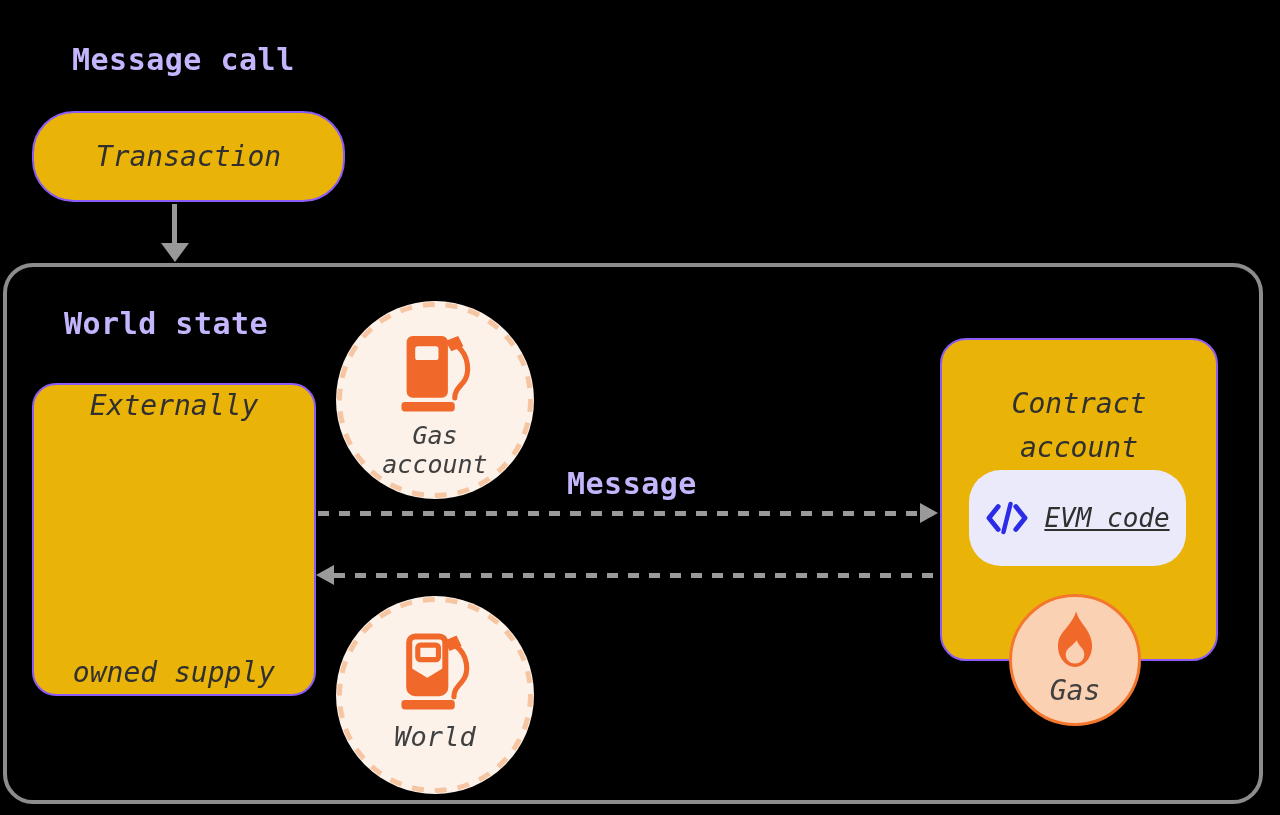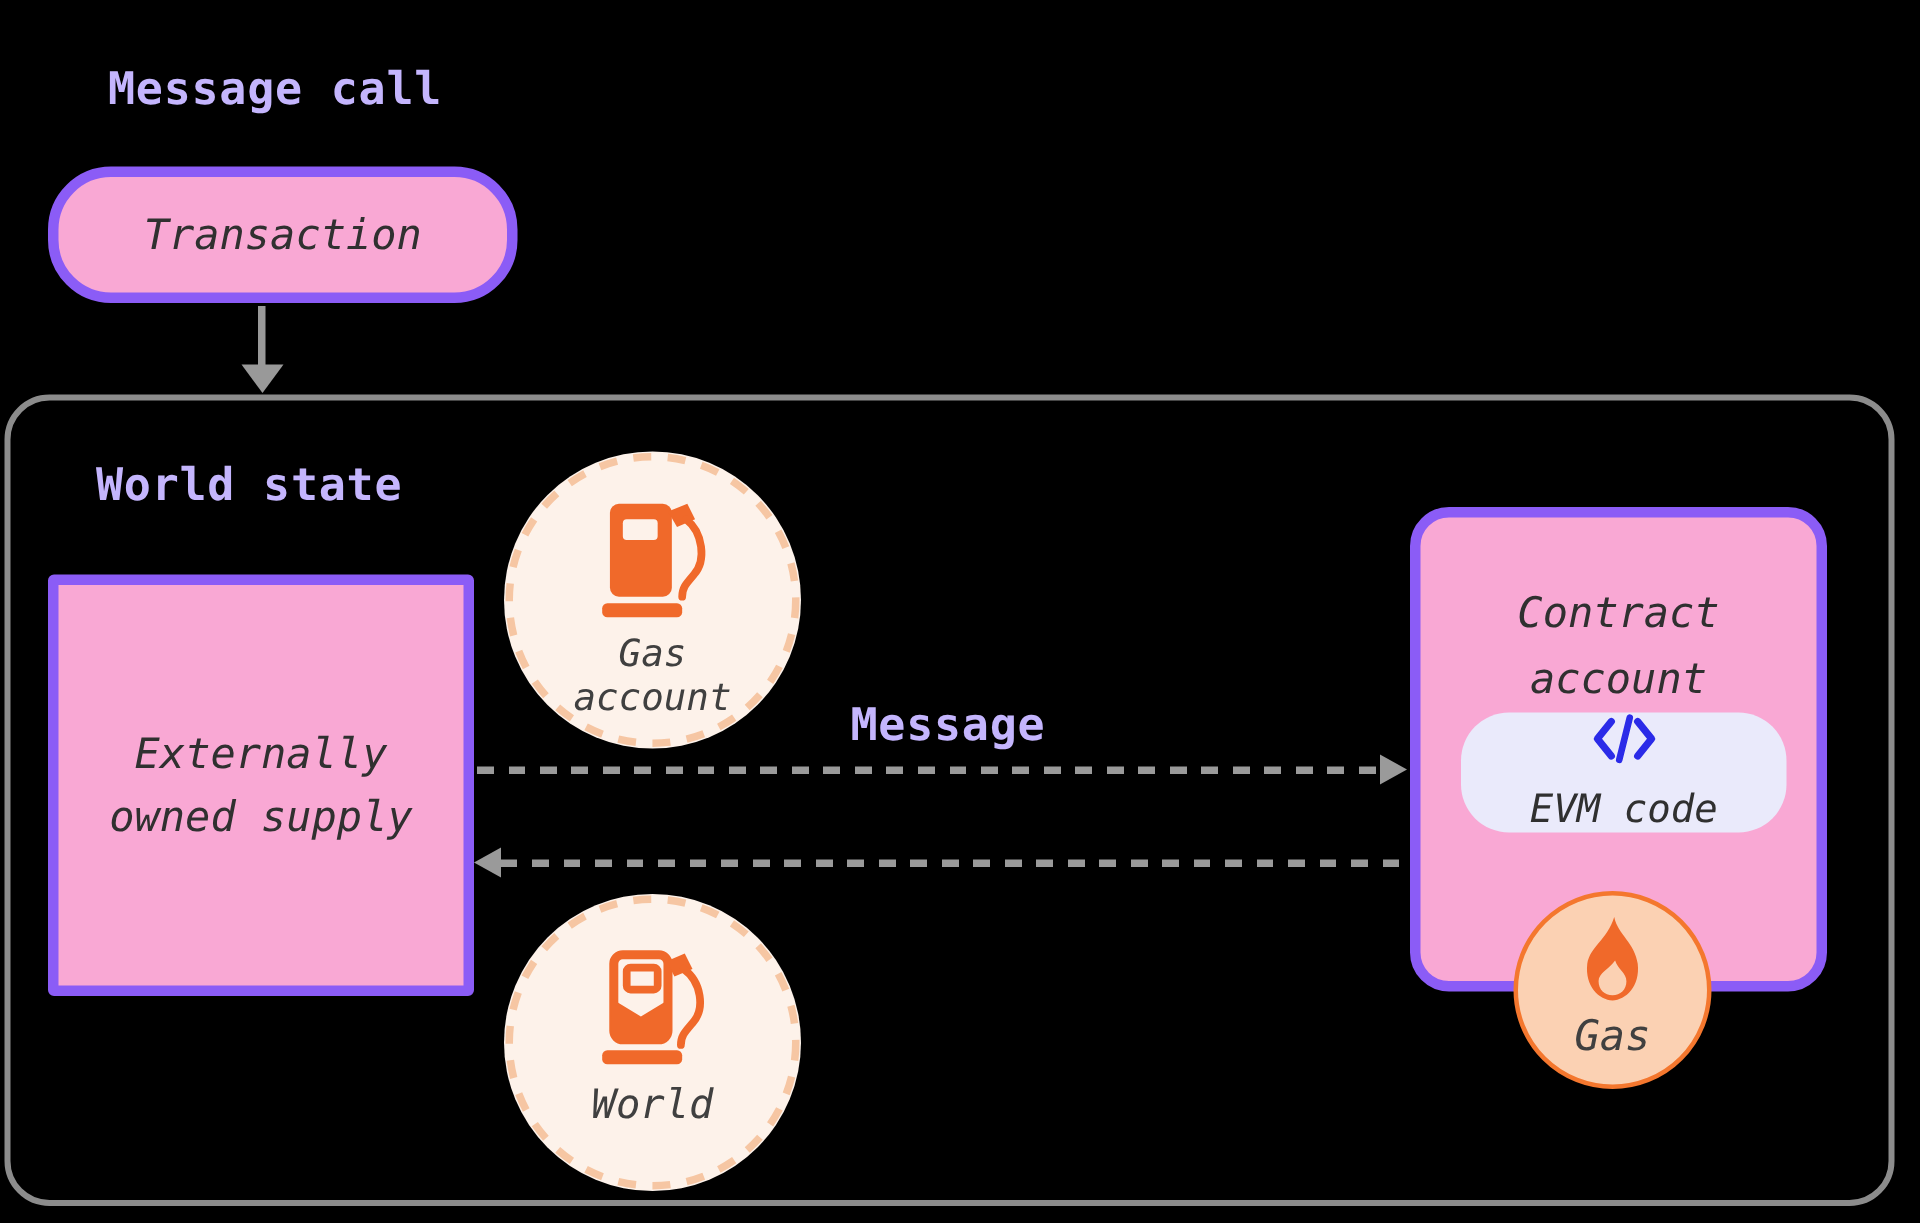--- a/index.html
+++ b/index.html
@@ -5,38 +5,38 @@
   html,body { margin:0; padding:0; background:#000; }
   .stage {
     position:relative; width:1280px; height:815px; background:#000000;
     font-family:"DejaVu Sans Mono","Liberation Mono",monospace; overflow:hidden;
   }
   .gray-label {
     position:absolute; color:#c4b5fd; font-weight:bold; font-size:30px;
     letter-spacing:0.5px; white-space:nowrap;
   }
   .node {
-    position:absolute; box-sizing:border-box; background:#f9a8d4;
-    border:7px solid #8b5cf6; color:#303030; font-style:italic;
+    position:absolute; box-sizing:border-box; background:#eab308;
+    border:2px solid #8b5cf6; color:#303030; font-style:italic;
     display:flex; flex-direction:column; align-items:center; justify-content:center;
   }
   .node .line { line-height:42px; font-size:28px; white-space:nowrap; }
   .transaction { left:32px; top:111px; width:313px; height:91px; border-radius:42px; }
   .world-state {
     position:absolute; box-sizing:border-box; left:3px; top:263px; width:1260px; height:541px;
     border:4px solid #8c8c8c; border-radius:30px; background:transparent;
   }
-  .eoa { left:32px; top:383px; width:284px; height:281px; border-radius:4px; }
+  .eoa { left:32px; top:383px; width:284px; height:313px; border-radius:24px;justify-content:space-between; }
   .contract { left:940px; top:338px; width:278px; height:323px; border-radius:26px;
               justify-content:flex-start; padding-top:42px; z-index:2; }
   .contract .line { line-height:44px; }
   .evm-pill {
-    position:absolute; left:27px; top:130px; width:217px; height:80px; border-radius:32px;
-    background:#eaeafb; display:flex; flex-direction:column; align-items:center;
-    justify-content:center; gap:15px; font-style:italic; color:#303030;
+    position:absolute; left:27px; top:130px; width:217px; height:96px; border-radius:32px;
+    background:#eaeafb; display:flex; flex-direction:row; align-items:center;
+    justify-content:center; gap:15px; font-style:italic; color:#303030;text-decoration:underline;
   }
   .evm-pill .evm-text { font-size:26px; white-space:nowrap; }
   
   .down-arrow-stem { position:absolute; left:172px; top:204px; width:5px; height:40px; background:#999999; }
   .down-arrow-head { position:absolute; left:161px; top:243px; width:0; height:0;
     border-left:14px solid transparent; border-right:14px solid transparent; border-top:19px solid #999999; }
   
   .dash { position:absolute; height:5px;
     background:repeating-linear-gradient(to right,#9a9a9a 0 11px,transparent 11px 21px); }
   .dash-right { left:318px; top:511px; width:602px; }

